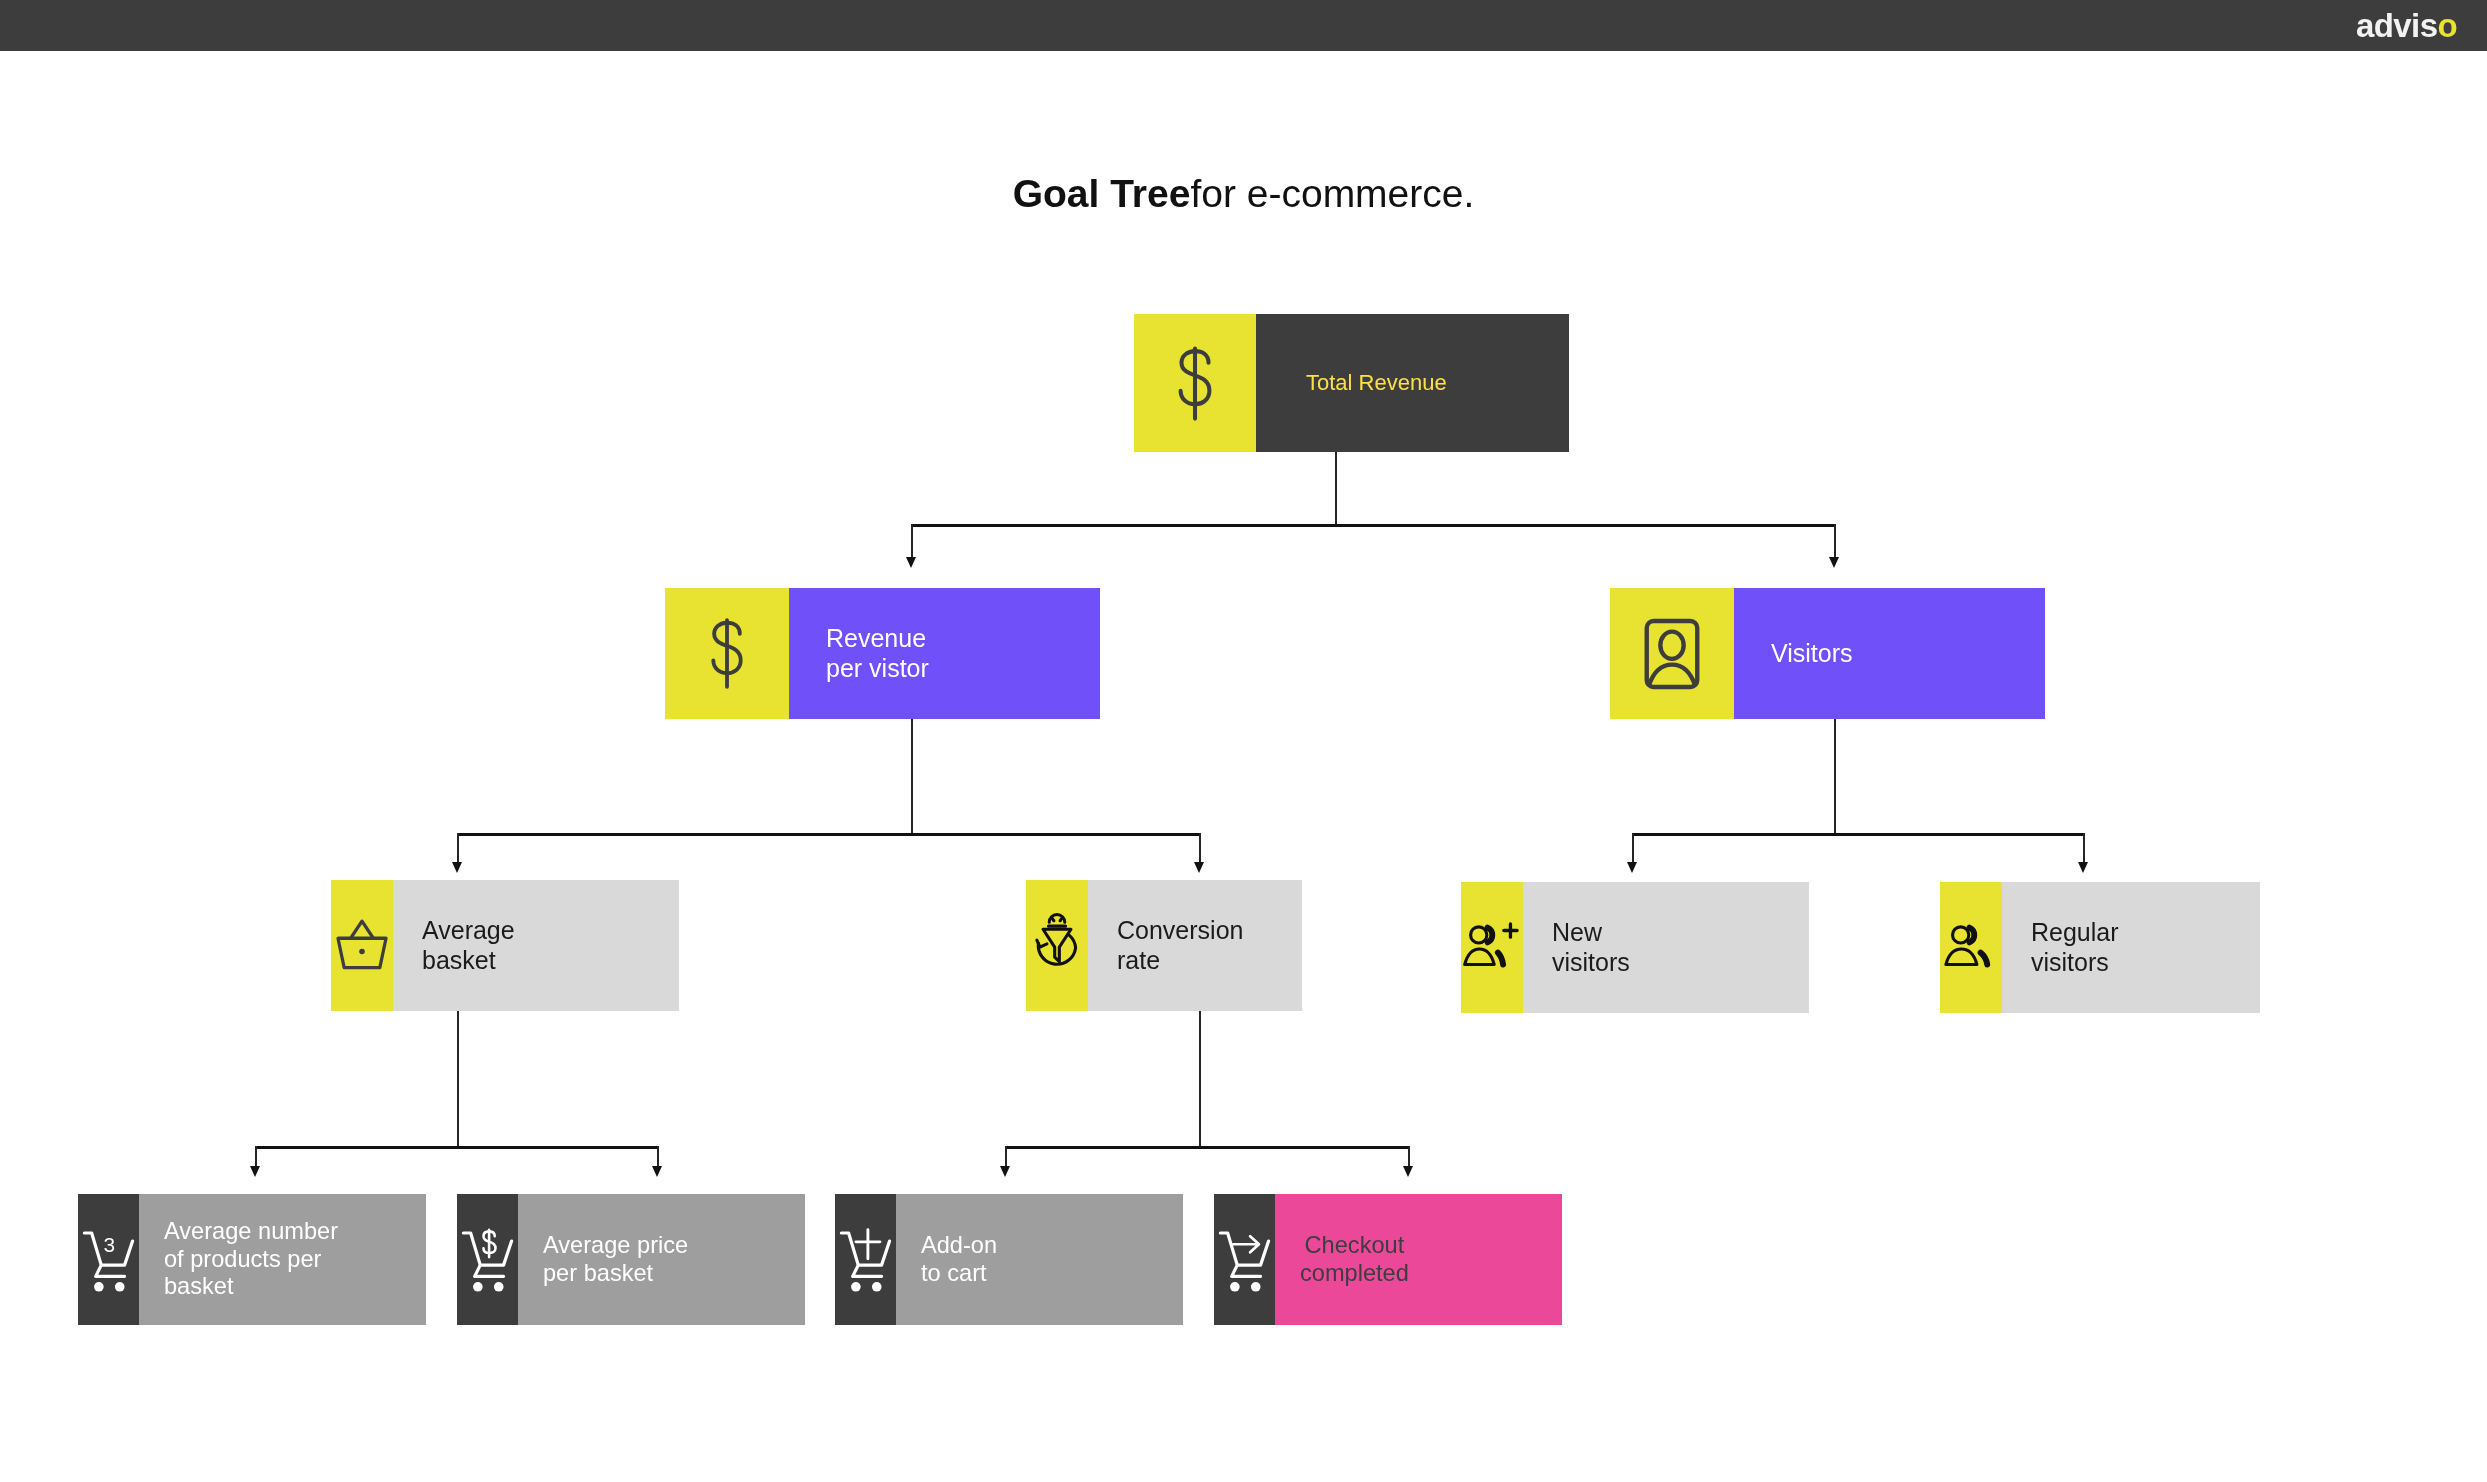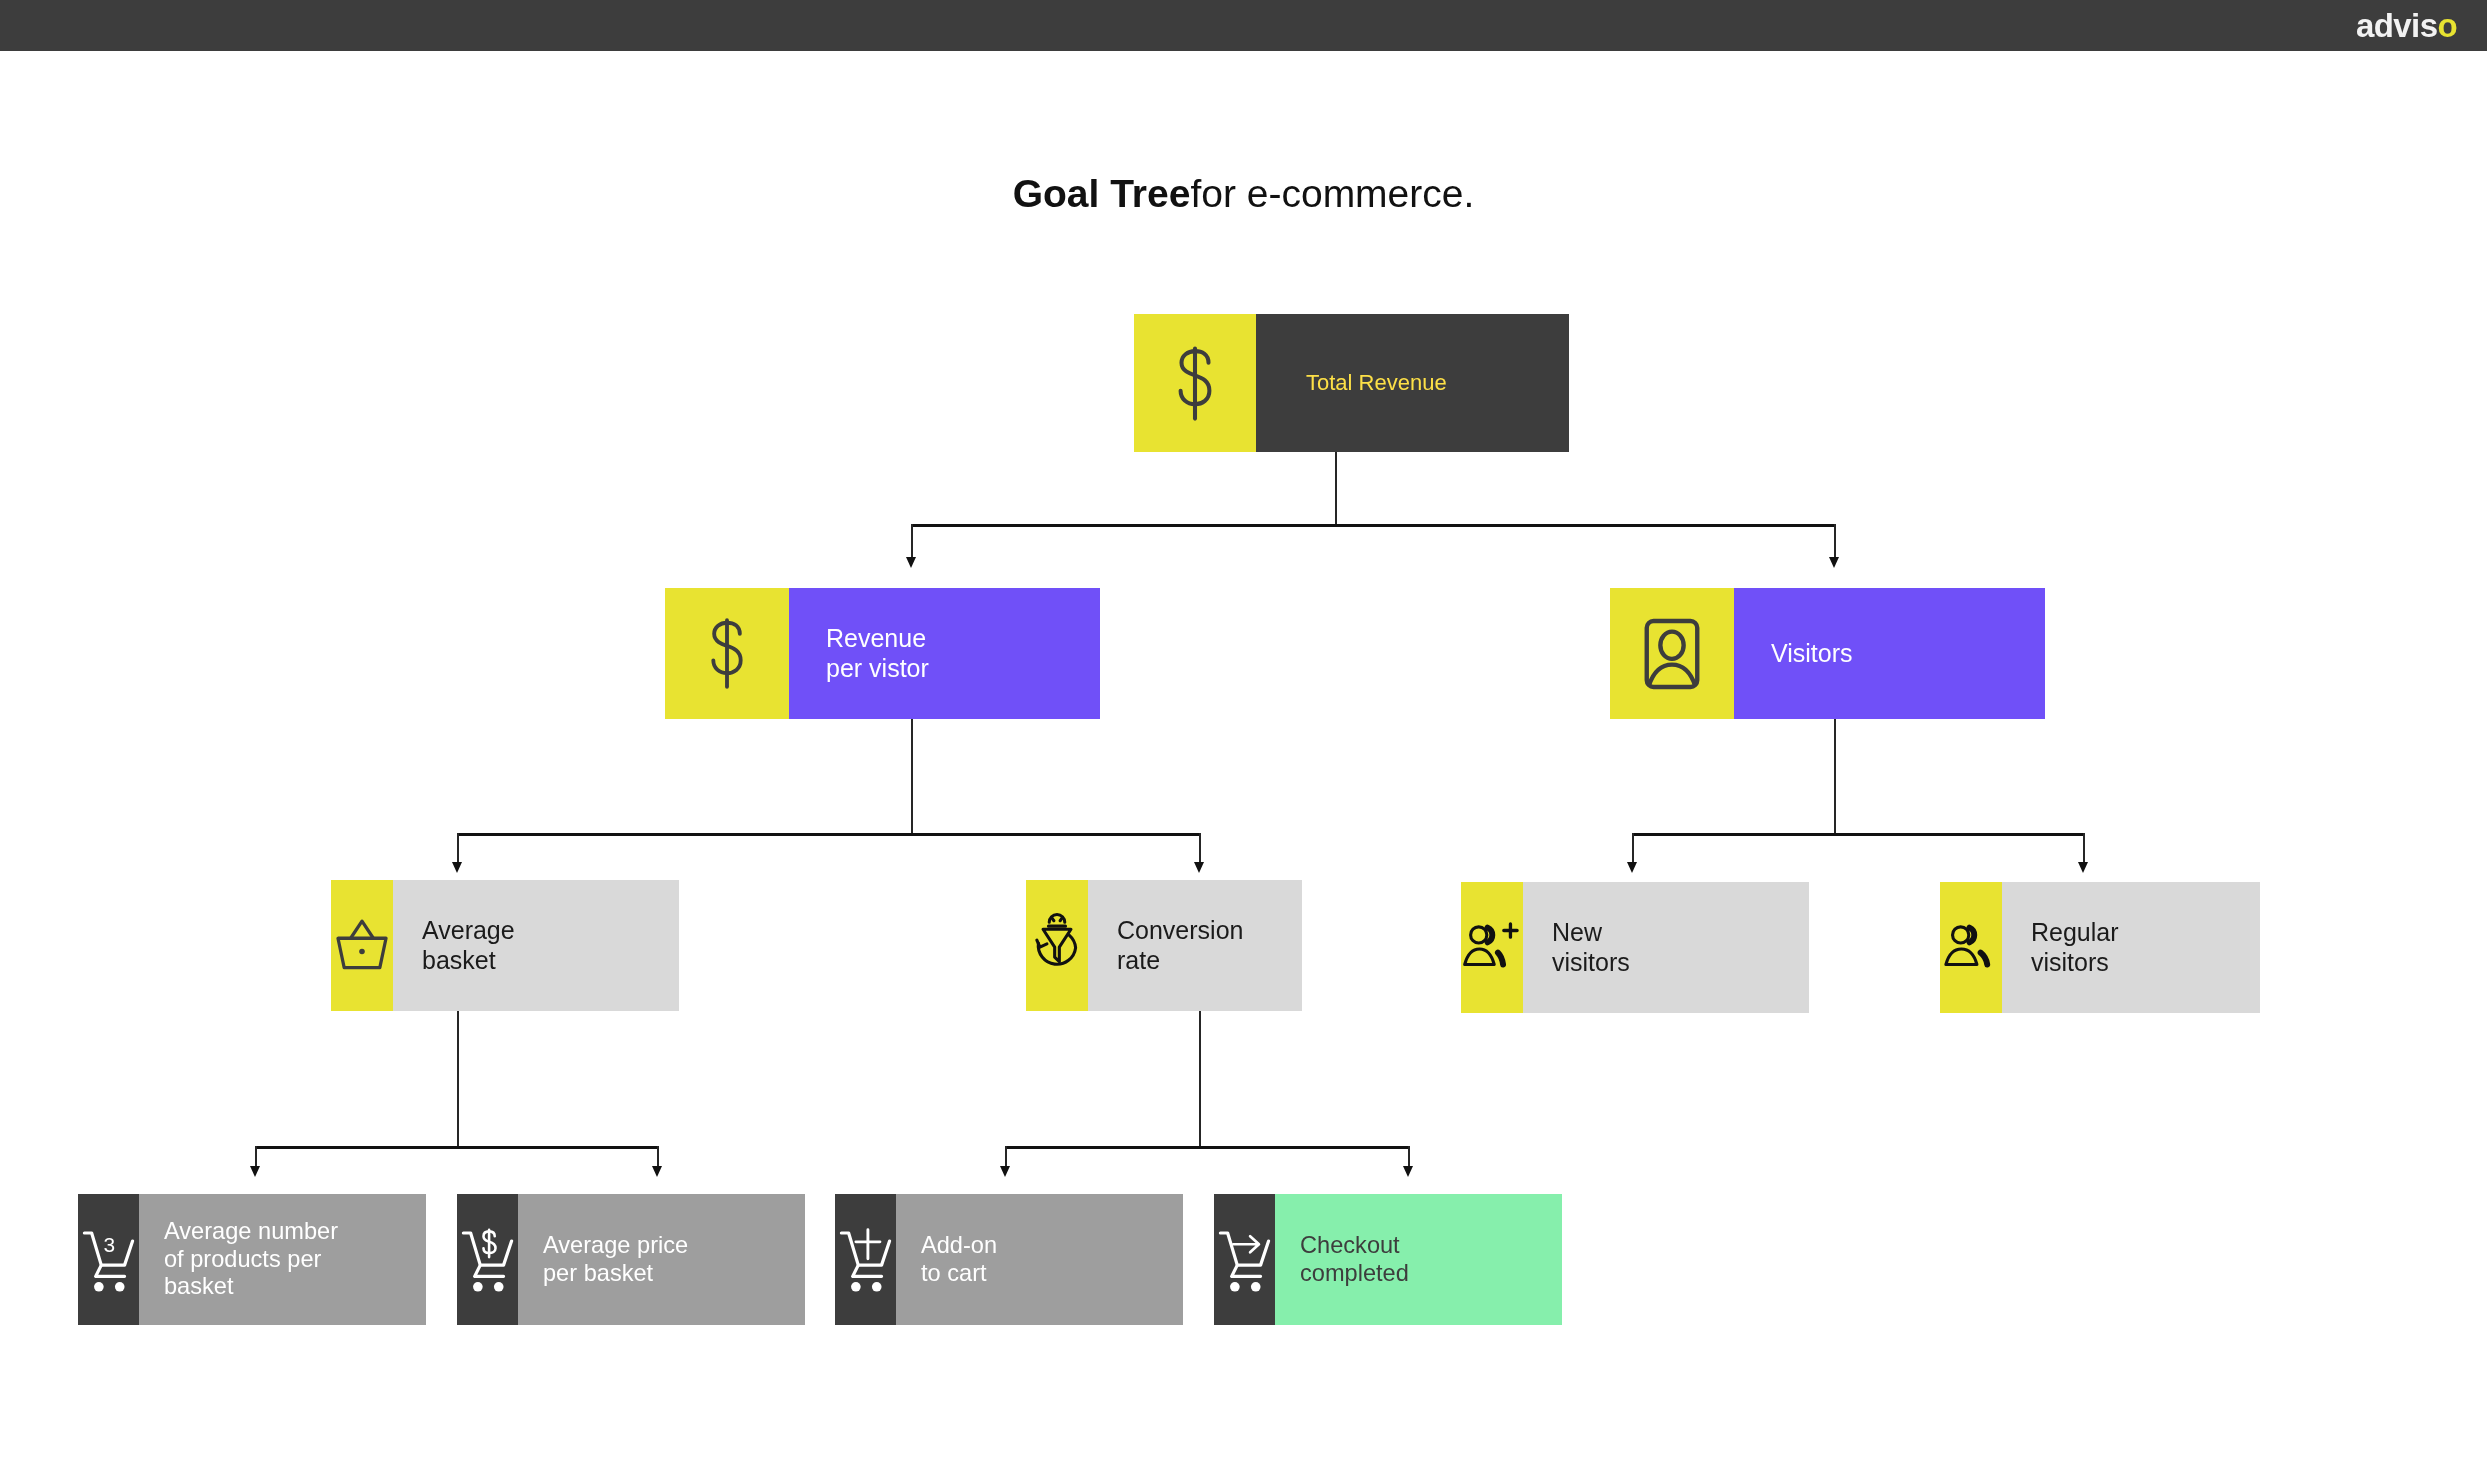--- a/index.html
+++ b/index.html
@@ -71,21 +71,21 @@
   .lv3{height:131px;}
   .lv3 .icon-box{width:62px;background:#e8e331;}
   .lv3 .label-box{background:#d9d9d9;padding-left:29px;}
   .lv3 .label-text{color:#1b1b1b;font-size:25px;}
 
   
   .lv4{height:131px;}
   .lv4 .icon-box{width:61px;background:#3d3d3d;}
   .lv4 .label-box{background:#9e9e9e;padding-left:25px;}
   .lv4 .label-text{color:#ffffff;font-size:23.6px;}
-  .lv4.highlight .label-box{background:#86efac;}
+  .lv4.highlight .label-box{background:#ec4899;text-align:center;}
   .lv4.highlight .label-text{color:#3d3d3d;}
 
   
   .vline{position:absolute;background:#262626;width:1.9px;}
   .hline{position:absolute;background:#111111;height:2.5px;}
   .arrow{position:absolute;width:0;height:0;
     border-left:5.6px solid transparent;
     border-right:5.6px solid transparent;
     border-top:11.2px solid #111111;}
 

